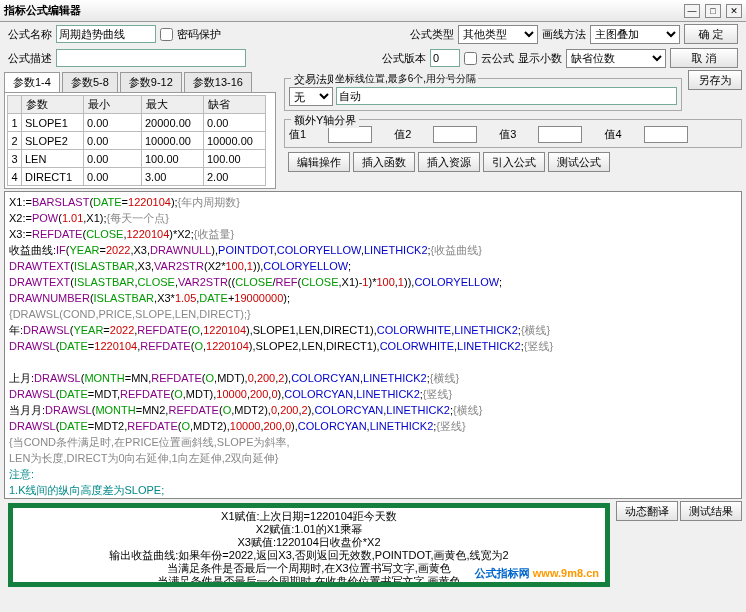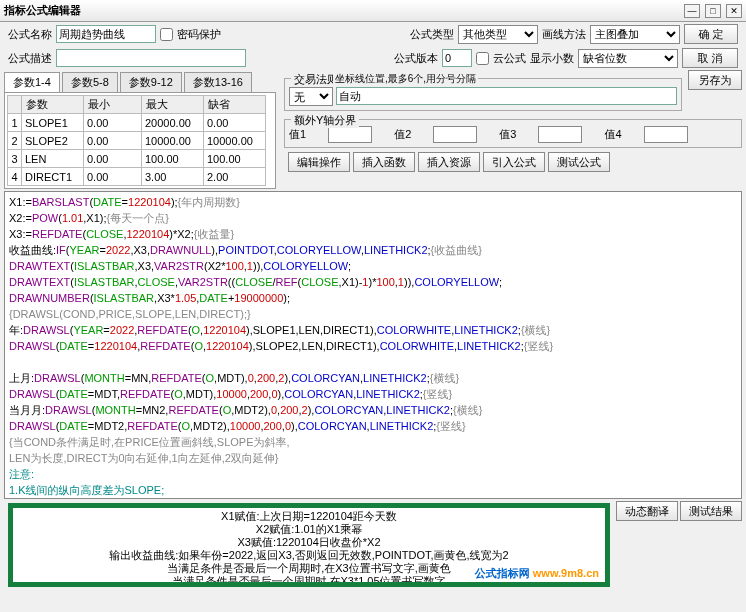--- a/index.html
+++ b/index.html
@@ -62,21 +62,21 @@
 <div class="row">
   <span class="lbl">公式描述</span>
   <input type="text" class="field sel-blue" style="width: 190px;" value="股票下载网WWW.GPXIAZAI.COM">
   <span style="flex:1"></span>
   <span class="lbl">公式版本</span>
   <input type="text" class="field" style="width: 30px;" value="0">
   <input type="checkbox" style="">
   <span class="lbl">云公式</span>
   <span class="lbl">显示小数</span>
   <select style="width:100px"><option>缺省位数</option></select>
-  <button class="btn" style="width:56px">取  消</button>
+  <button class="btn" style="width:68px">取  消</button>
 </div>
 
 <div style="display:flex">
   <div style="width:280px">
     <div class="tabs">
       <div class="tab active">参数1-4</div>
       <div class="tab">参数5-8</div>
       <div class="tab">参数9-12</div>
       <div class="tab">参数13-16</div>
     </div>
@@ -179,20 +179,21 @@
 <span class="c-teal">1.K线间的纵向高度差为SLOPE;</span>
 </div>
 
 <div style="display:flex;margin:0 4px;gap:2px">
   <div class="output-area" id="out" style="flex:1">
     <div>X1赋值:上次日期=1220104距今天数</div>
       <div>X2赋值:1.01的X1乘幂</div>
       <div>X3赋值:1220104日收盘价*X2</div>
       <div>输出收益曲线:如果年份=2022,返回X3,否则返回无效数,POINTDOT,画黄色,线宽为2</div>
       <div>当满足条件是否最后一个周期时,在X3位置书写文字,画黄色</div>
+      <div>当满足条件是否最后一个周期时,在收盘价位置书写文字,画黄色</div>
       <div>当满足条件是否最后一个周期时,在X3*1.05位置书写数字</div>
       <div class="watermark">
       <span class="blue">公式指标网</span> <span class="orange">www.9m8.cn</span>
     </div>
   </div>
   <div style="display:flex;flex-direction:row;gap:2px">
     <button class="btn">动态翻译</button>
     <button class="btn">测试结果</button>
   </div>
 </div>

